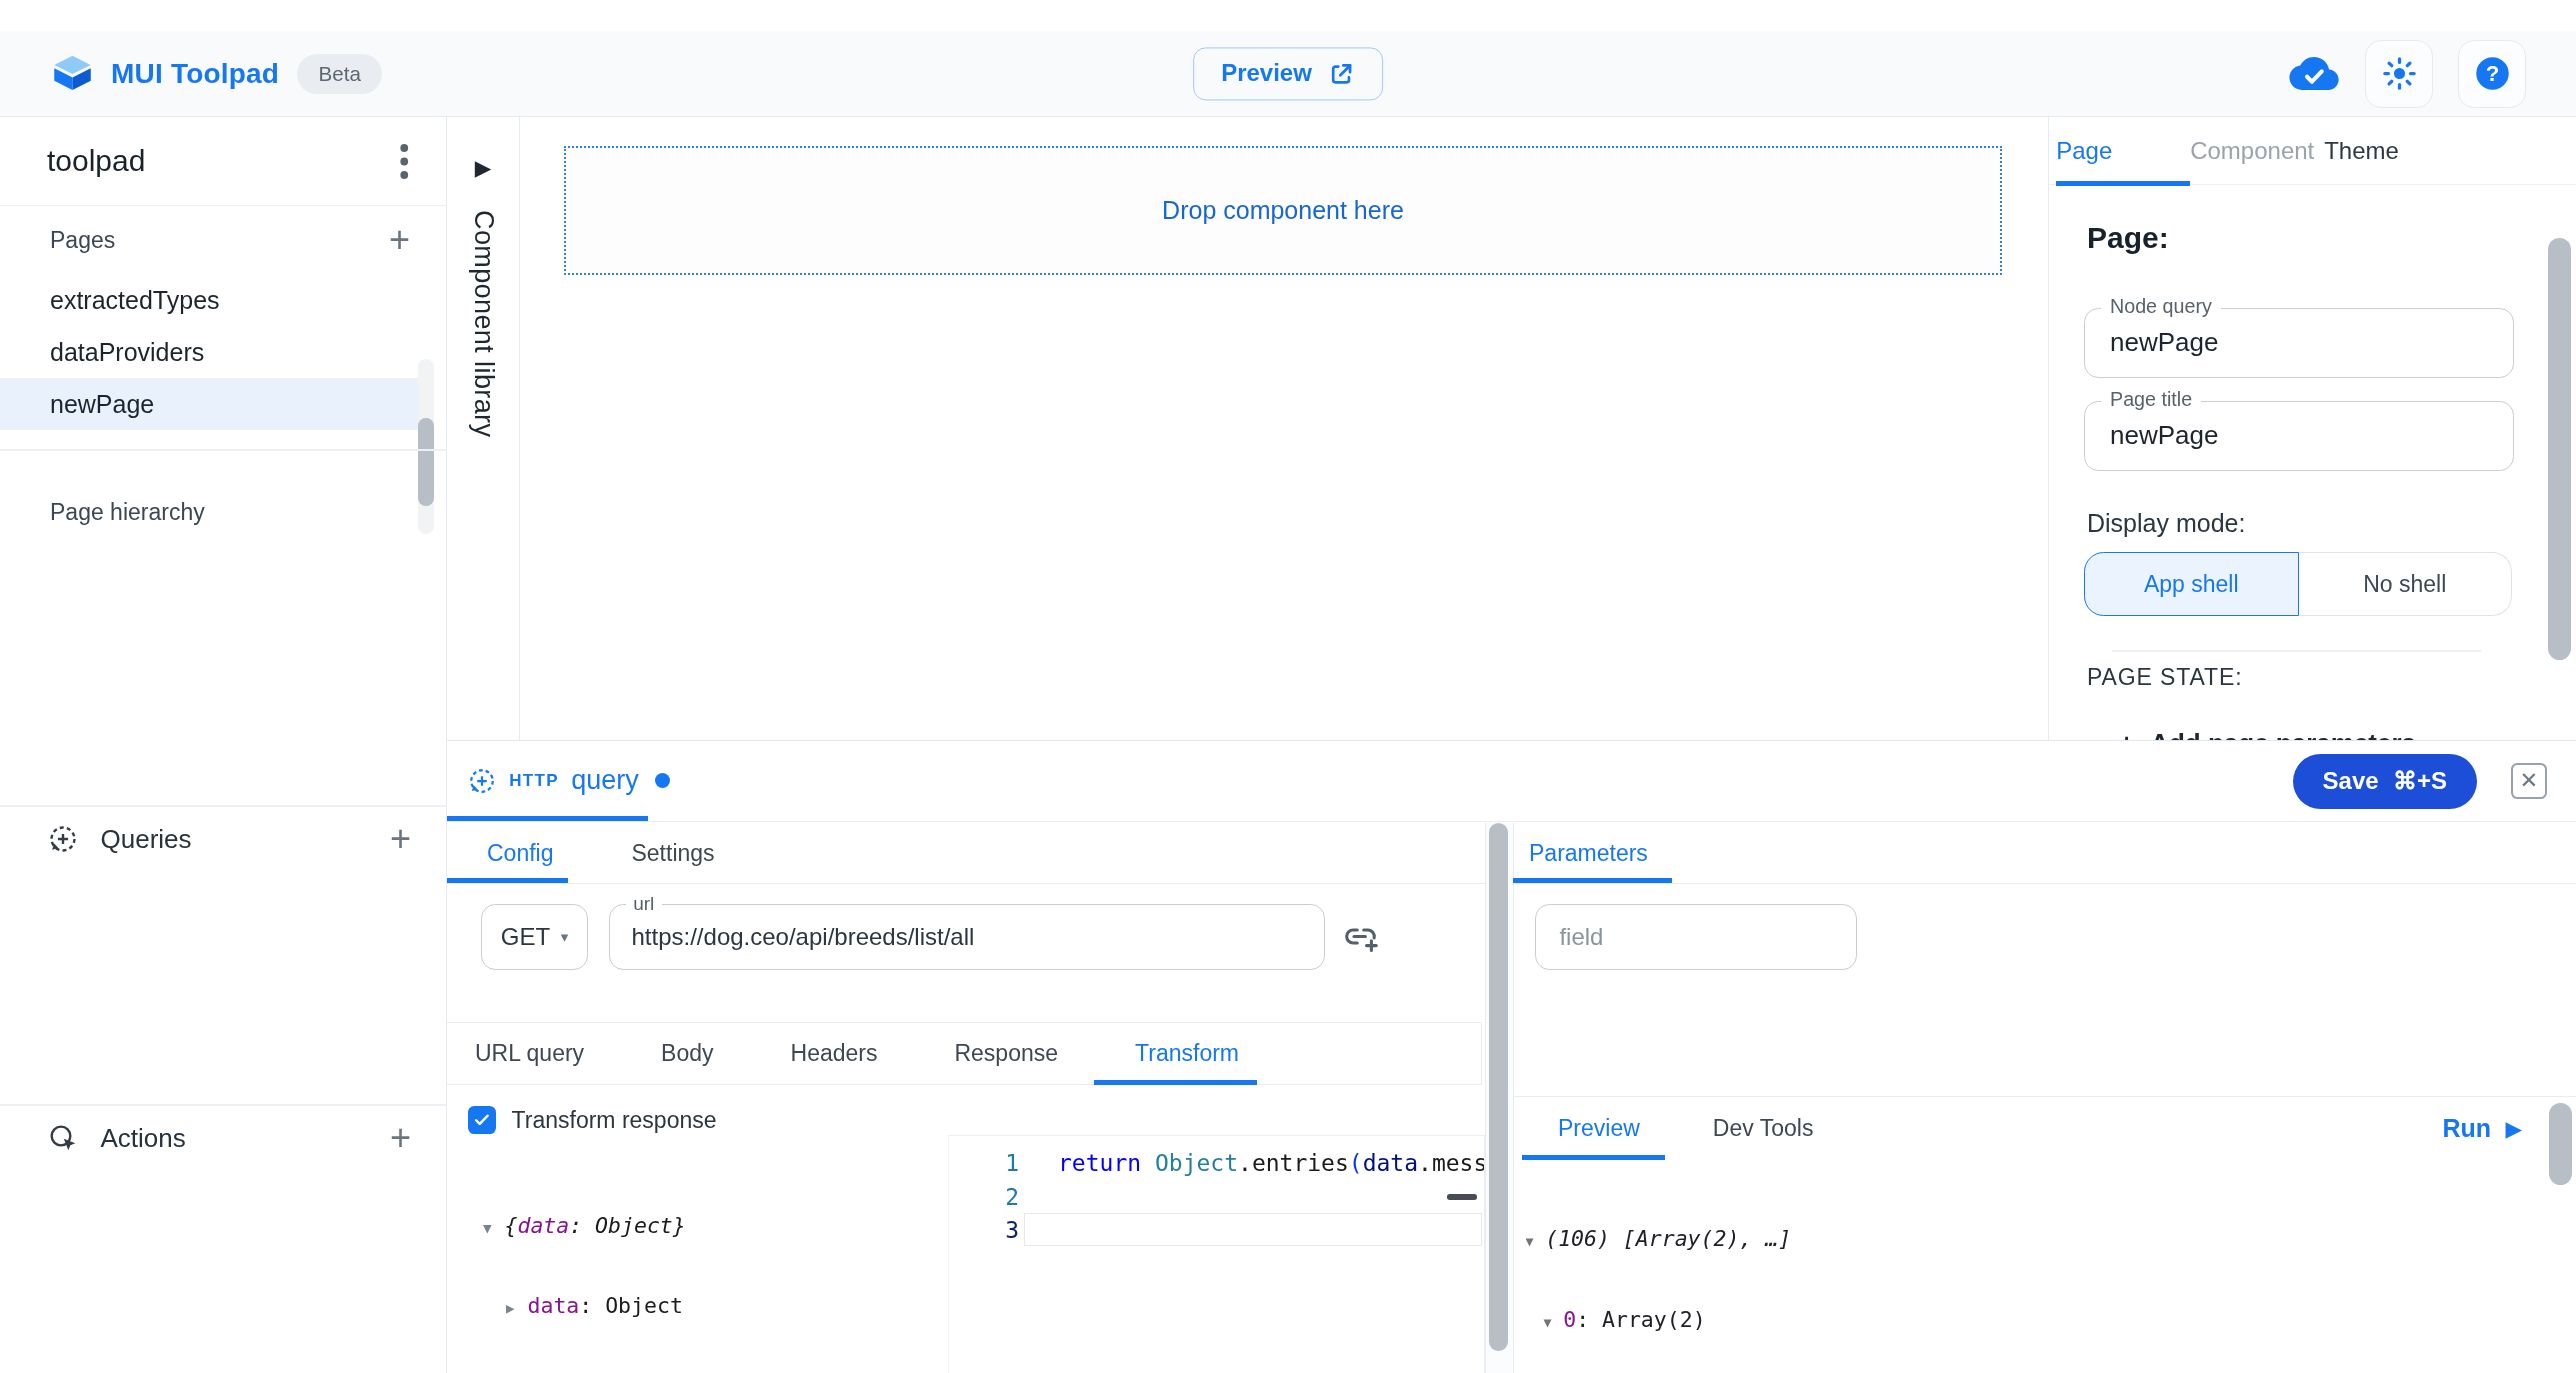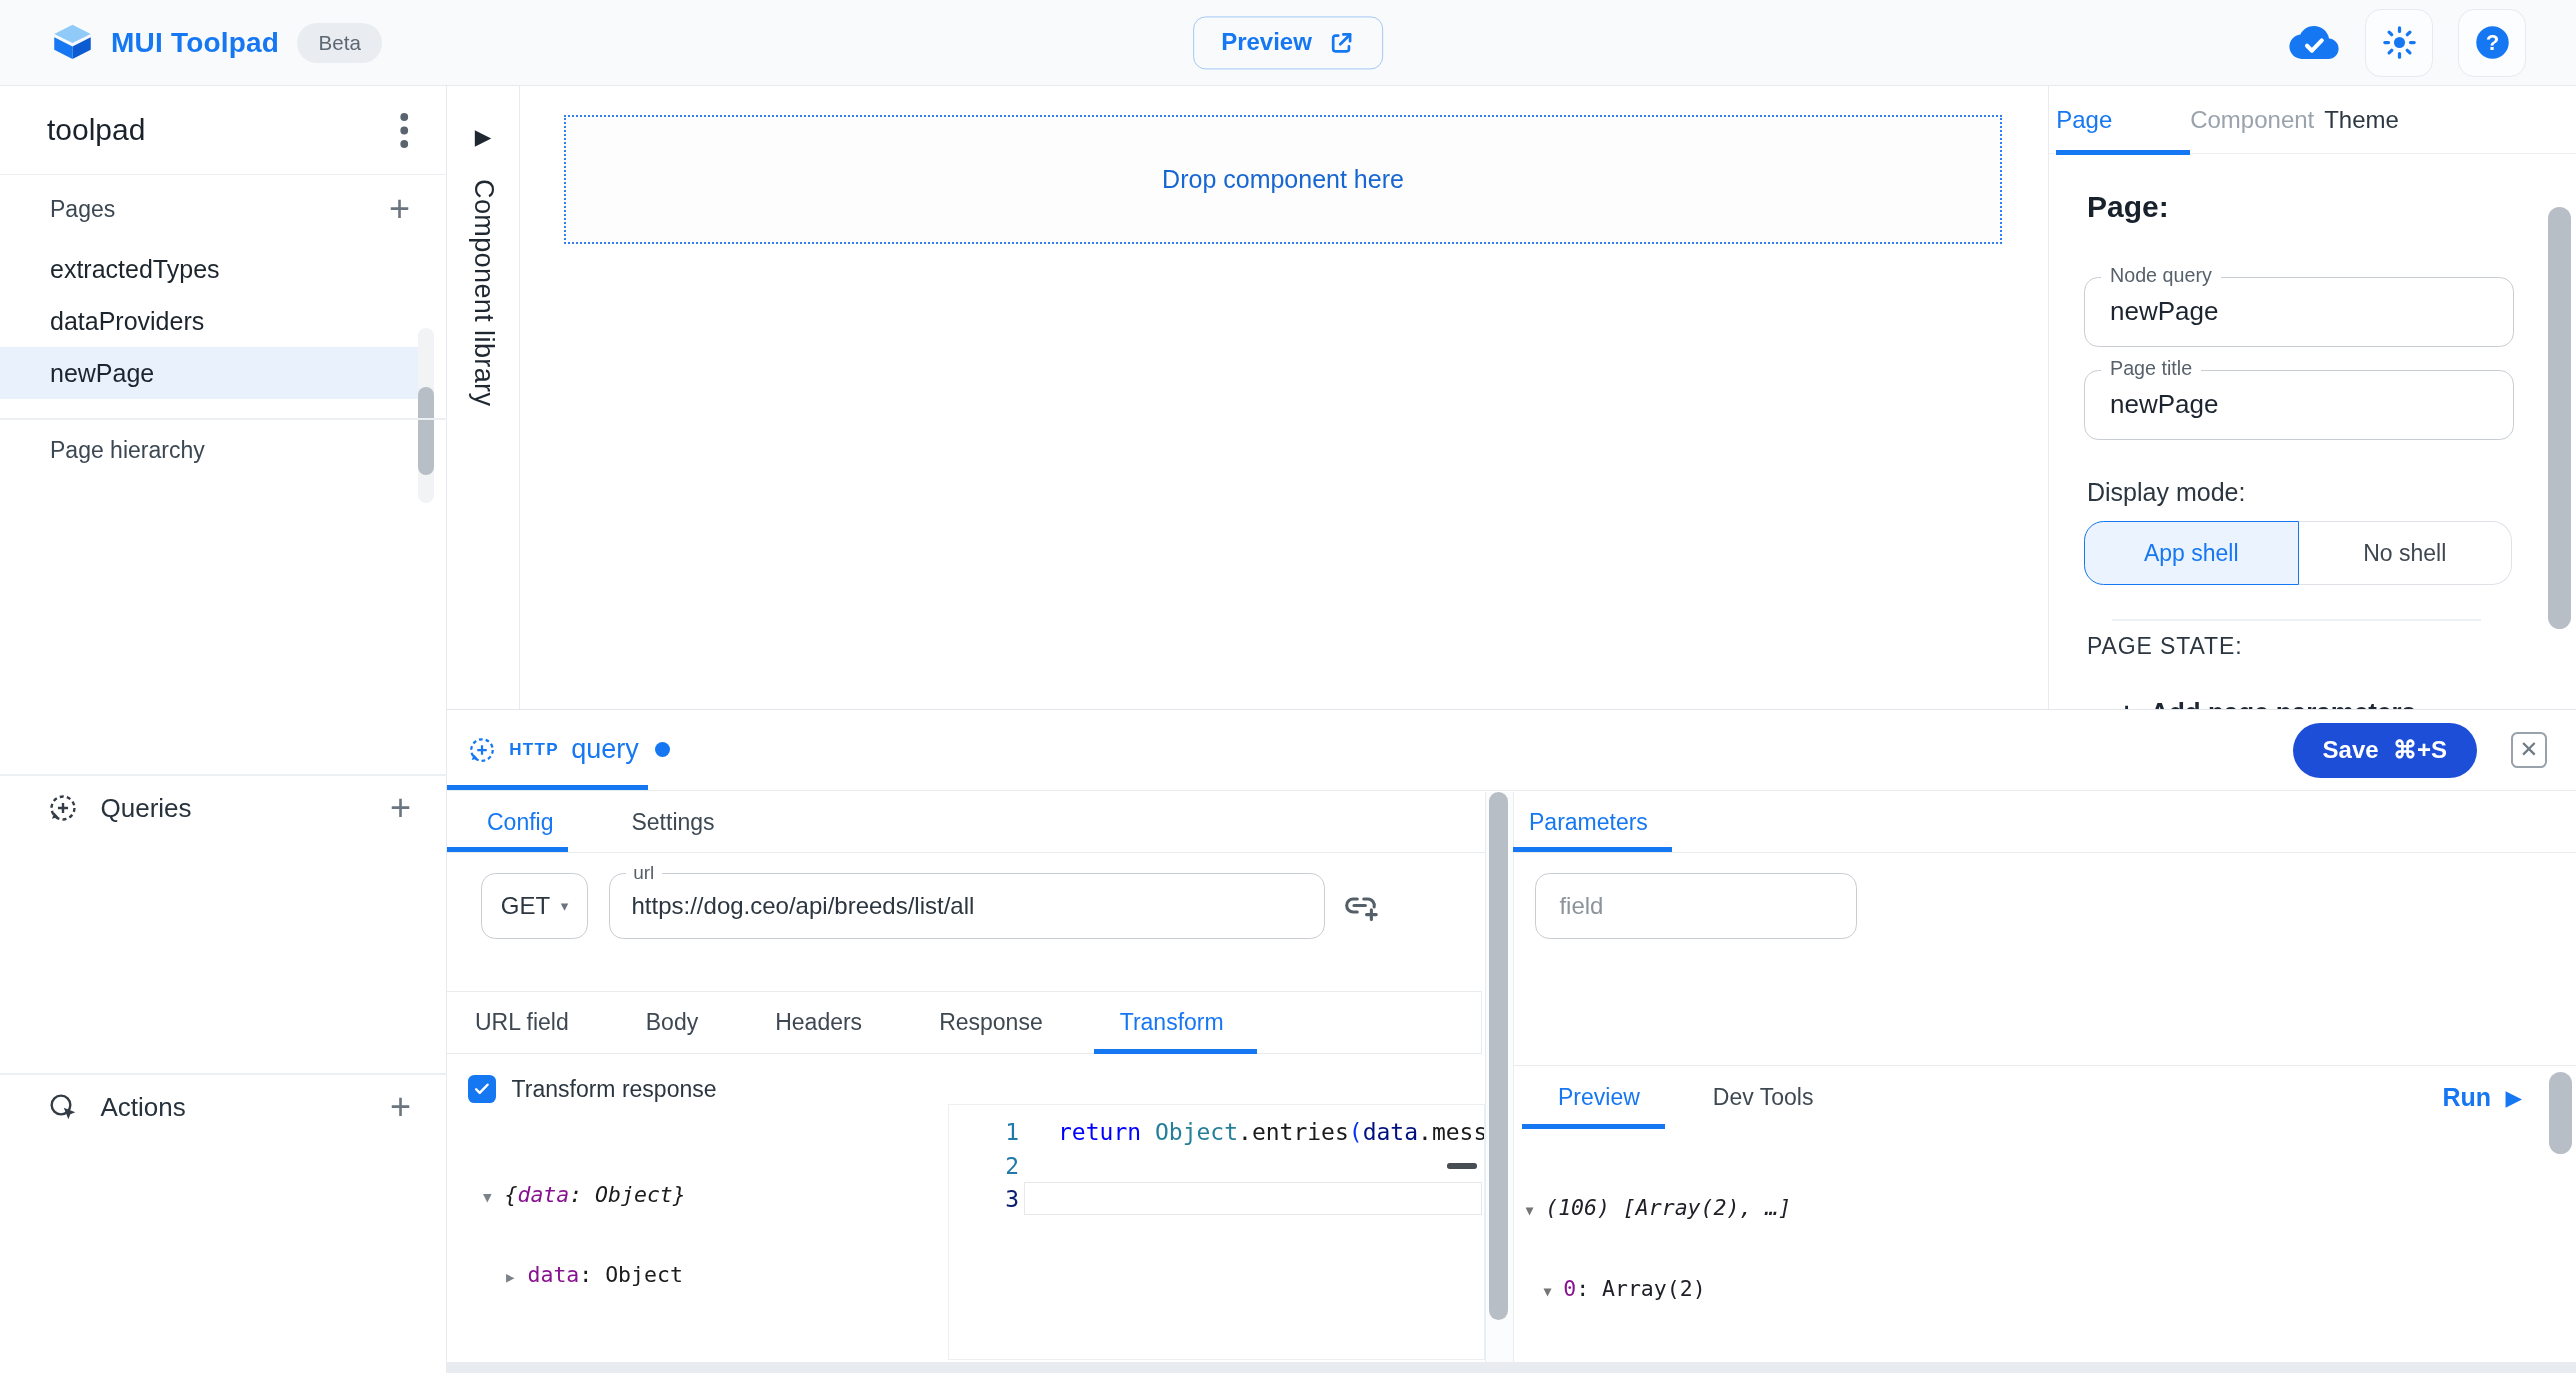--- a/index.html
+++ b/index.html
@@ -3,21 +3,21 @@
 <meta charset="utf-8">
 <style>
   :root{
     --blue:#1677f2; --blue-dark:#1766d1; --border:#e7eaee; --border-soft:#edf0f3;
     --txt:#1c252e; --txt-soft:#3b4752; --txt-grey:#5c6771; --thumb:#b7bec5;
   }
   *{margin:0;padding:0;box-sizing:border-box;}
   html,body{width:2576px;height:1374px;overflow:hidden;background:#fff;
     font-family:"Liberation Sans","DejaVu Sans",sans-serif;color:var(--txt);}
   .app{position:relative;width:2576px;height:1374px;}
-  .abs{position:absolute;}
+  .abs{position:absolute;margin-top:31px;}
   svg{display:block;}
 
   
   #topbar{left:0;top:0;width:2576px;height:86px;background:#f9fafc;border-bottom:1.8px solid var(--border);
     display:flex;align-items:center;}
   .brand{display:flex;align-items:center;gap:18px;padding-left:52px;}
   .brand-title{color:var(--blue);font-size:28px;font-weight:700;letter-spacing:0.2px;}
   .beta-chip{background:#e9edf1;color:var(--txt-grey);font-size:20.6px;padding:8px 21.5px;border-radius:894px;}
   .preview-btn{position:absolute;left:50%;top:50%;transform:translate(-50%,-50%);
     border:1.8px solid #a5c8f5;border-radius:12.5px;color:var(--blue);font-size:24px;font-weight:600;
@@ -351,21 +351,21 @@
         </div>
         <span class="addlink">
           <svg width="39" height="39" viewBox="0 0 24 24" fill="none" stroke="currentColor" stroke-width="1.9" stroke-linecap="round">
             <path d="M8 12h7"></path>
             <path d="M10 16H7.5a4 4 0 0 1 0-8H10"></path>
             <path d="M14 8h2.5a4 4 0 0 1 3.9 4.9"></path>
             <path d="M18.7 14.6v6M15.7 17.6h6"></path>
           </svg>
         </span>
         <div class="req-tabs">
-          <span class="subtab">URL field</span>
+          <span class="subtab">URL query</span>
           <span class="subtab">Body</span>
           <span class="subtab">Headers</span>
           <span class="subtab">Response</span>
           <span class="subtab active">Transform</span>
         </div>
         <span class="req-underline"></span>
         <div class="transform-row">
           <span class="checkbox">
             <svg width="19.7" height="19.7" viewBox="0 0 24 24" fill="none" stroke="#fff" stroke-width="3" stroke-linecap="round" stroke-linejoin="round">
                 <path d="M5 12.5l4.4 4.4L19 7"></path>

